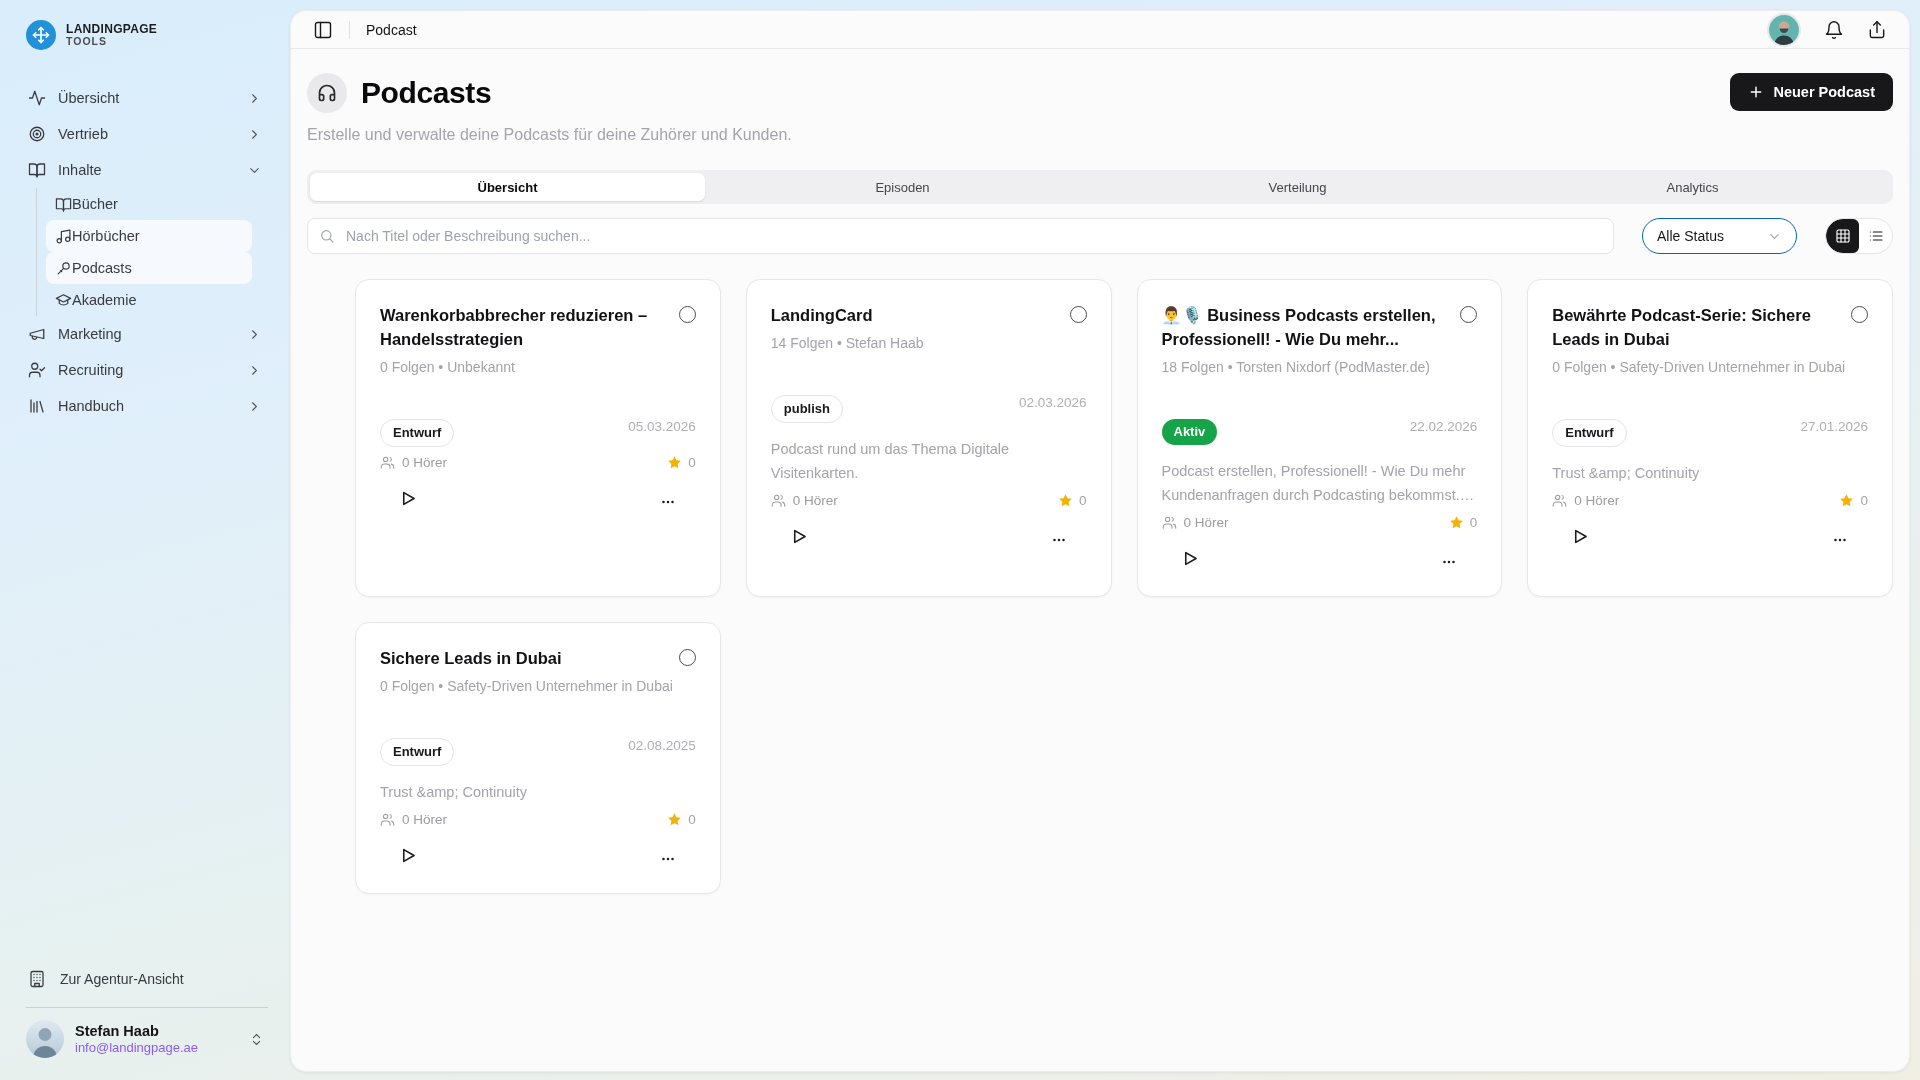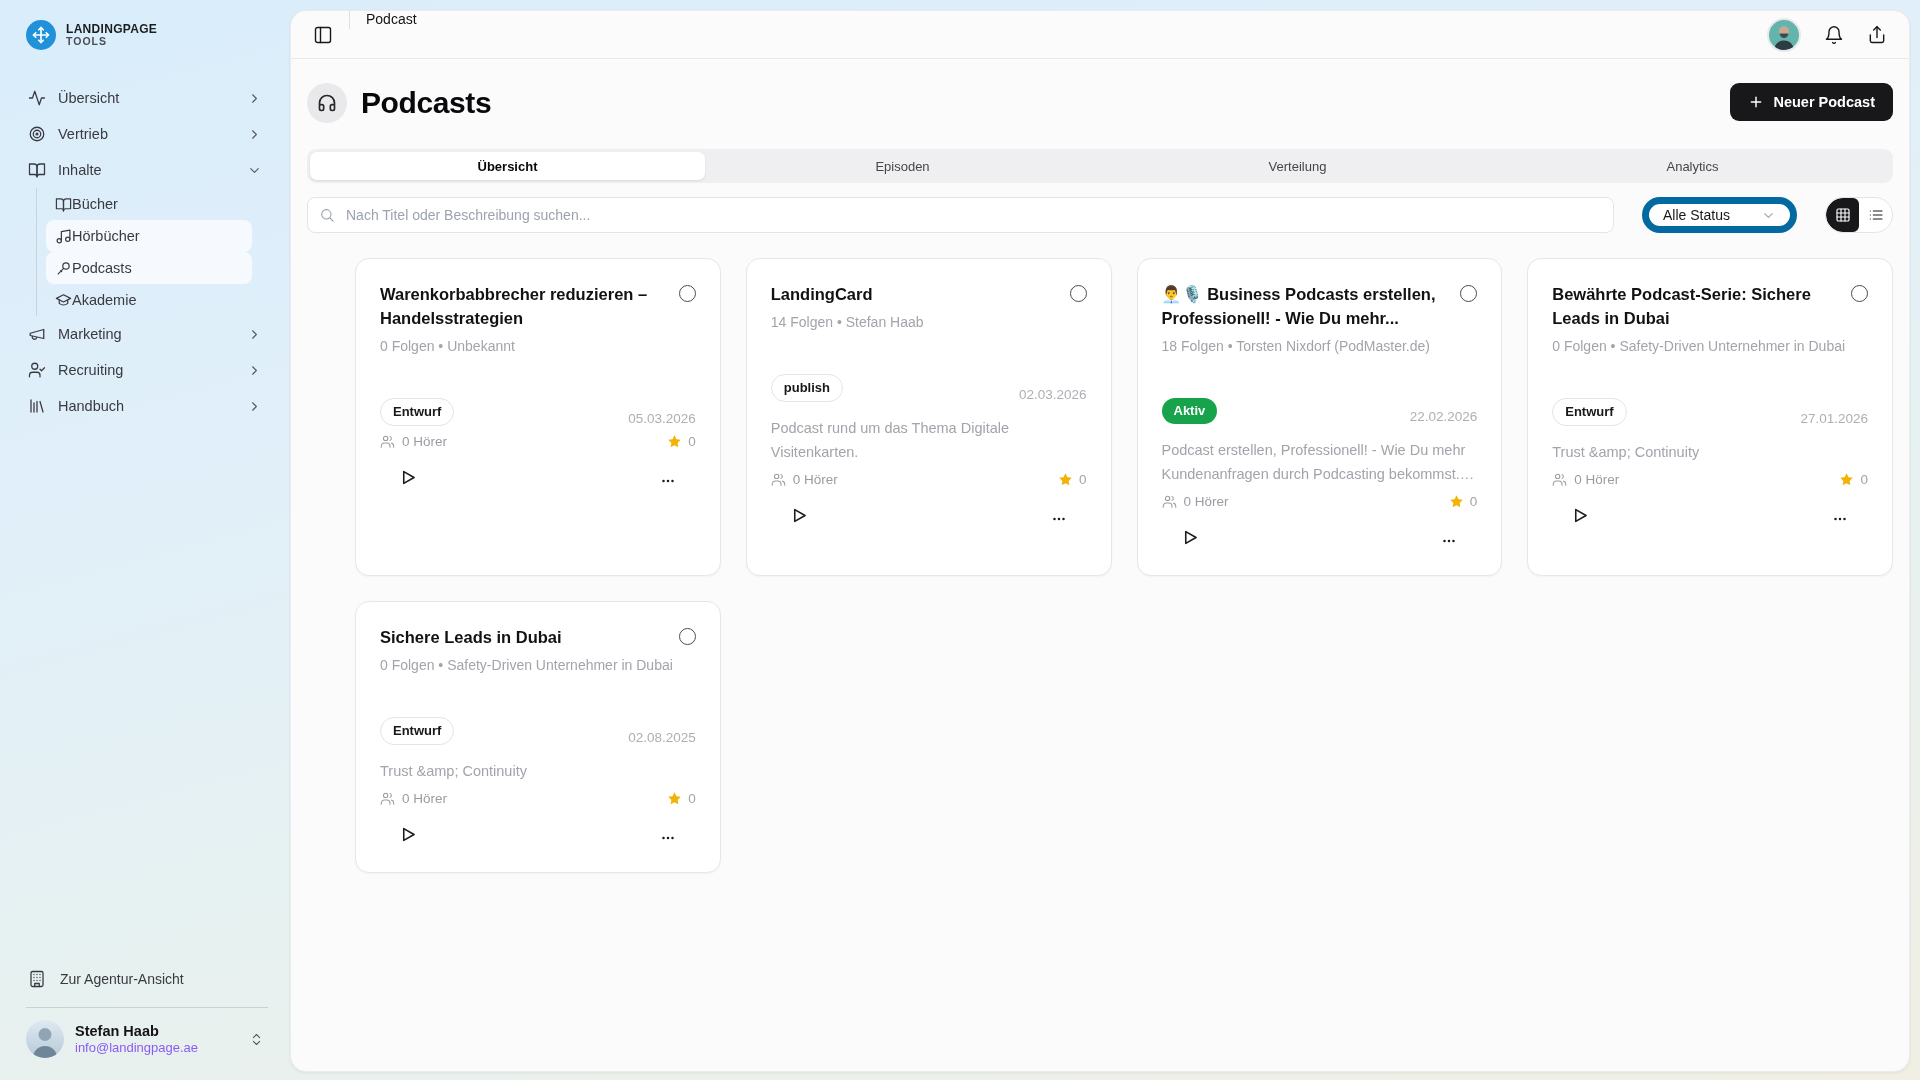--- a/index.html
+++ b/index.html
@@ -34,21 +34,21 @@
   .user-row { display:flex; align-items:center; gap:11px; padding:2px 6px 8px; cursor:pointer; }
   .avatar { border-radius:50%; overflow:hidden; display:grid; place-items:center; flex:none; }
   .avatar-user { width:38px; height:38px; background:linear-gradient(180deg,#dfe9f2 0%,#b6c9d8 100%); color:#5d6b79; }
   .user-meta { line-height:1.25; }
   .user-name { font-size:14.5px; font-weight:700; color:#141417; }
   .user-email { font-size:13px; color:#8b5cf6; }
   .user-chev { margin-left:auto; color:#55555c; }
 
   
   .main { position:absolute; left:290px; top:10px; right:10px; bottom:8px; background:#fbfbfc; border:1px solid #ececee; border-radius:16px; box-shadow:0 1px 3px rgba(16,24,40,.07); display:flex; flex-direction:column; overflow:hidden; }
-  .topbar { height:48px; flex:none; display:flex; padding:0 22px; border-bottom:1px solid #e9e9eb; }
+  .topbar { height:38px; flex:none; display:flex; align-items:center; padding:0 22px; border-bottom:1px solid #e9e9eb; }
   .topbar .vdiv { width:1px; height:18px; background:#e0e0e3; margin:0 16px; }
   .crumb { font-size:14px; color:#141417; }
   .topbar-right { margin-left:auto; display:flex; align-items:center; gap:23px; }
   .avatar-top { width:34px; height:34px; background:#63b4ad; color:#36454d; border:2px solid #e8e8ea; }
   .icon-btn { color:#18181b; cursor:pointer; background:none; border:none; }
 
   .content { padding:24px 16px 0; display:flex; flex-direction:column; flex:1; }
   .page-head { display:flex; align-items:flex-start; }
   .title-wrap { display:flex; align-items:center; gap:14px; }
   .title-icon { width:40px; height:40px; border-radius:50%; background:#e9e9eb; color:#27272a; display:grid; place-items:center; }
@@ -58,36 +58,36 @@
 
   .tabs { margin-top:26px; background:#efeff1; border-radius:9px; padding:3px; display:grid; grid-template-columns:repeat(4,1fr); }
   .tab { height:28px; display:grid; place-items:center; font-size:13px; font-weight:500; color:#45454c; border-radius:7px; cursor:pointer; }
   .tab.active { background:#fff; color:#09090b; font-weight:600; box-shadow:0 1px 2px rgba(0,0,0,.09); }
 
   .filter-row { margin-top:14px; display:flex; gap:28px; align-items:center; }
   .search-wrap { flex:1; position:relative; }
   .search-wrap .sicon { position:absolute; left:12px; top:10px; color:#9ca3af; }
   .search-input { width:100%; height:36px; border:1px solid #e4e4e7; border-radius:8px; background:#fff; padding:0 14px 0 38px; font-size:14px; font-family:inherit; color:#18181b; outline:none; }
   .search-input::placeholder { color:#9ca3af; }
-  .status-select { width:155px; height:36px; border:7px solid #0369a1; border-radius:18px; background:#fff; display:flex; align-items:center; padding:0 14px; font-size:14px; color:#18181b; cursor:pointer; }
+  .status-select { width:155px; height:36px; border:1px solid #0369a1; border-radius:18px; background:#fff; display:flex; align-items:center; padding:0 14px; font-size:14px; color:#18181b; cursor:pointer; }
   .status-select .chev { margin-left:auto; color:#a1a1aa; }
   .view-toggle { width:68px; height:36px; border:1px solid #e4e4e7; border-radius:18px; background:#fff; display:flex; overflow:hidden; }
   .vt-btn { flex:1; display:grid; place-items:center; cursor:pointer; }
   .vt-grid { background:#18181b; color:#fff; border-radius:17px 6px 6px 17px; }
   .vt-list { color:#18181b; }
 
   
   .cards { margin-top:25px; display:grid; grid-template-columns:repeat(4,1fr); gap:25px; align-items:stretch;padding-left:48px; }
   .card { background:#fff; border:1px solid #e7e7ea; border-radius:14px; padding:23px 24px 24px; box-shadow:0 1px 2px rgba(16,24,40,.04); display:flex; flex-direction:column; cursor:pointer; }
   .card-head { display:flex; align-items:flex-start; justify-content:space-between; gap:12px; }
   .card-title { font-size:16.5px; font-weight:700; line-height:24px; color:#121215; }
   .card-check { width:17px; height:17px; border:1.5px solid #4b4b52; border-radius:50%; background:#fff; flex:none; margin-top:3px; cursor:pointer; }
   .card-meta { margin-top:8px; font-size:14px; color:#a3a3ab; }
   .card-gap { height:44px; flex:none; }
-  .badge-row { display:flex; align-items:flex-end; justify-content:space-between; }
+  .badge-row { display:flex; align-items:flex-start; justify-content:space-between; }
   .badge { font-size:13px; font-weight:600; border-radius:999px; padding:4px 12px; line-height:1.4; }
   .badge.outline { border:1px solid #e4e4e7; color:#18181b; background:#fff; }
   .badge.success { background:#16a34a; color:#fff; }
   .card-date { font-size:13.5px; color:#aeaeb5; }
   .card-desc { margin-top:14px; font-size:14.5px; line-height:24px; color:#a3a3ab; display:-webkit-box; -webkit-line-clamp:2; -webkit-box-orient:vertical; overflow:hidden; }
   .stats-row { margin-top:8px; display:flex; align-items:center; justify-content:space-between; font-size:13.5px; color:#9b9ba3; }
   .stat-left { display:flex; align-items:center; gap:7px; }
   .stat-right { display:flex; align-items:center; gap:6px; color:#a3a3ab; }
   .card-footer { margin-top:15px; display:flex; align-items:center; justify-content:space-between; padding:0 15px; }
   .play-btn, .more-btn { background:none; border:none; color:#1c1c1f; cursor:pointer; padding:4px; }
@@ -307,20 +307,21 @@
     <div class="page-head">
       <div>
         <div class="title-wrap">
           <span class="title-icon">
             <svg width="20" height="20" viewBox="0 0 24 24" class="ic" style="stroke-width:2">
                 <path d="M3 14h3a2 2 0 0 1 2 2v3a2 2 0 0 1-2 2H5a2 2 0 0 1-2-2v-7a9 9 0 0 1 18 0v7a2 2 0 0 1-2 2h-1a2 2 0 0 1-2-2v-3a2 2 0 0 1 2-2h3"></path>
               </svg>
           </span>
           <h1 class="page-title">Podcasts</h1>
         </div>
+        <p class="page-sub">Erstelle und verwalte deine Podcasts für deine Zuhörer und Kunden.</p>
       </div>
       <button class="new-btn">
         <span>
             <svg width="16" height="16" viewBox="0 0 24 24" class="ic" style="stroke-width:2.2">
               <path d="M12 5v14M5 12h14"></path>
             </svg>
           </span>
         <span>Neuer Podcast</span>
       </button>
     </div>

